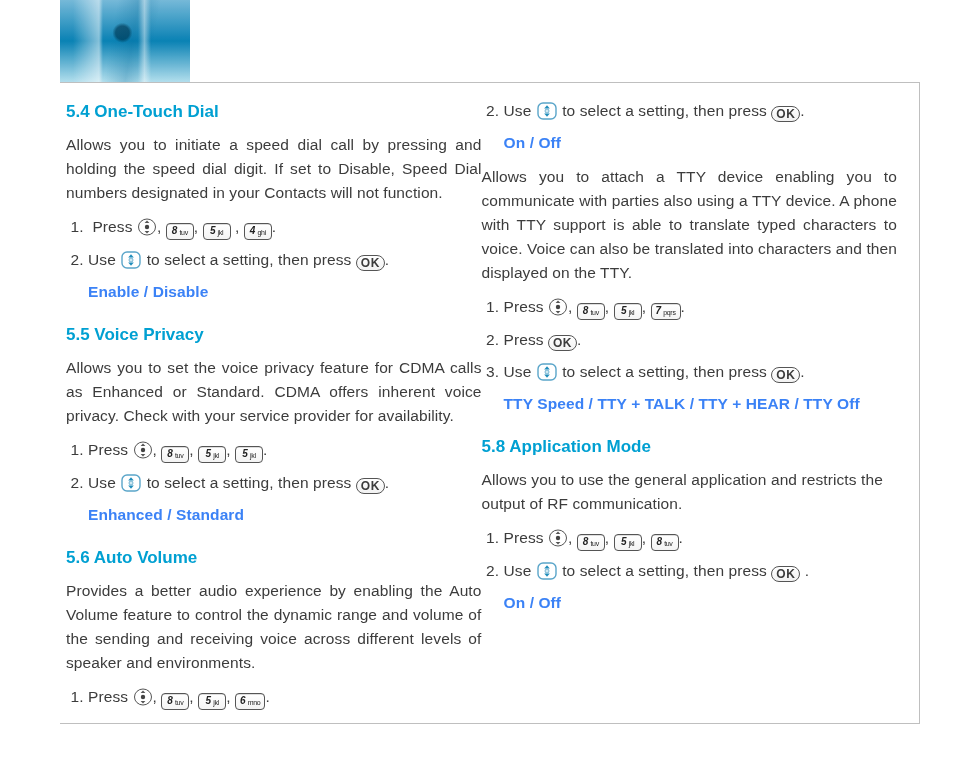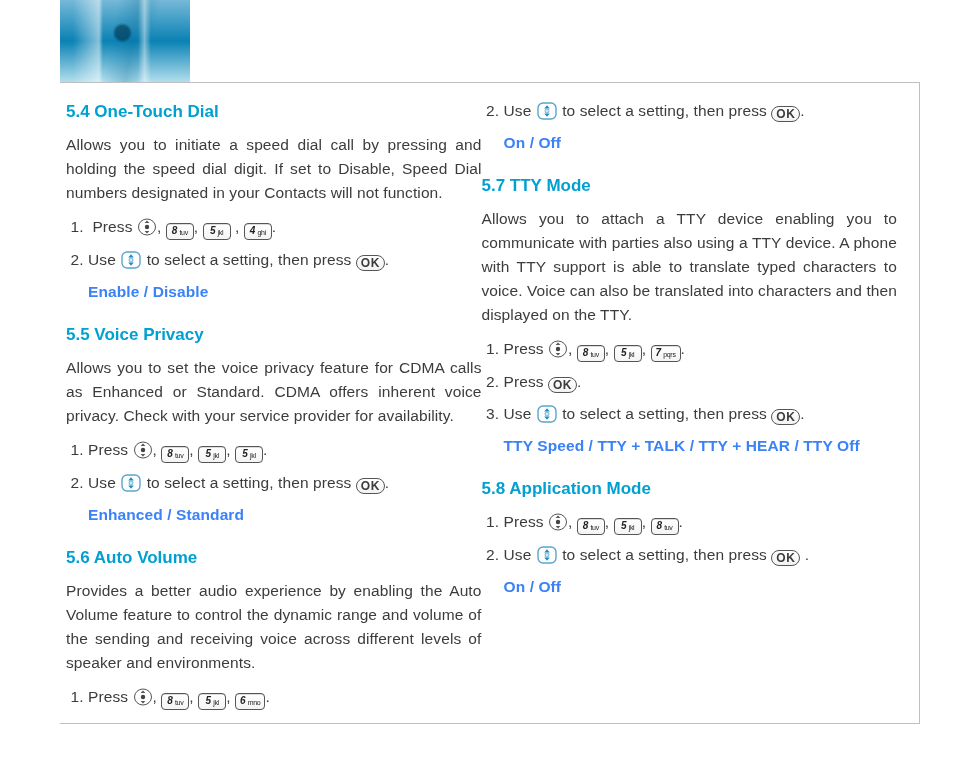--- a/index.html
+++ b/index.html
@@ -214,21 +214,20 @@
           <span>Use </span>
           <span class="nav-arrows"><svg viewBox="0 0 22 20">
                 <use href="#svg-nav"></use>
               </svg></span>
           <span> to select a setting, then press </span>
           <span class="ok-key">OK</span><span>.</span>
         </li>
       </ol>
       <div class="option-line">On / Off</div>
 
-      <h3 class="section-heading">5.7 TTY Mode</h3>
       <p class="body">Allows you to attach a TTY device enabling you to communicate with parties also using a TTY device. A phone with TTY support is able to translate typed characters to voice. Voice can also be translated into characters and then displayed on the TTY.</p>
       <ol class="steps">
         <li>
           <span>Press </span>
           <span class="center-key"><svg viewBox="0 0 20 18">
                 <use href="#svg-center-key"></use>
               </svg></span><span>, </span>
           <span class="key">
               <span class="digit">8</span>
               <span class="sub">tuv</span>
@@ -251,20 +250,21 @@
           <span class="nav-arrows"><svg viewBox="0 0 22 20">
                 <use href="#svg-nav"></use>
               </svg></span>
           <span> to select a setting, then press </span>
           <span class="ok-key">OK</span><span>.</span>
         </li>
       </ol>
       <div class="option-line">TTY Speed / TTY + TALK / TTY + HEAR / TTY Off</div>
 
       <h3 class="section-heading">5.8 Application Mode</h3>
+      <p class="body loose">Allows you to use the general application and restricts the output of RF communication.</p>
       <ol class="steps">
         <li>
           <span>Press </span>
           <span class="center-key"><svg viewBox="0 0 20 18">
                 <use href="#svg-center-key"></use>
               </svg></span><span>, </span>
           <span class="key">
               <span class="digit">8</span>
               <span class="sub">tuv</span>
             </span><span>, </span>

